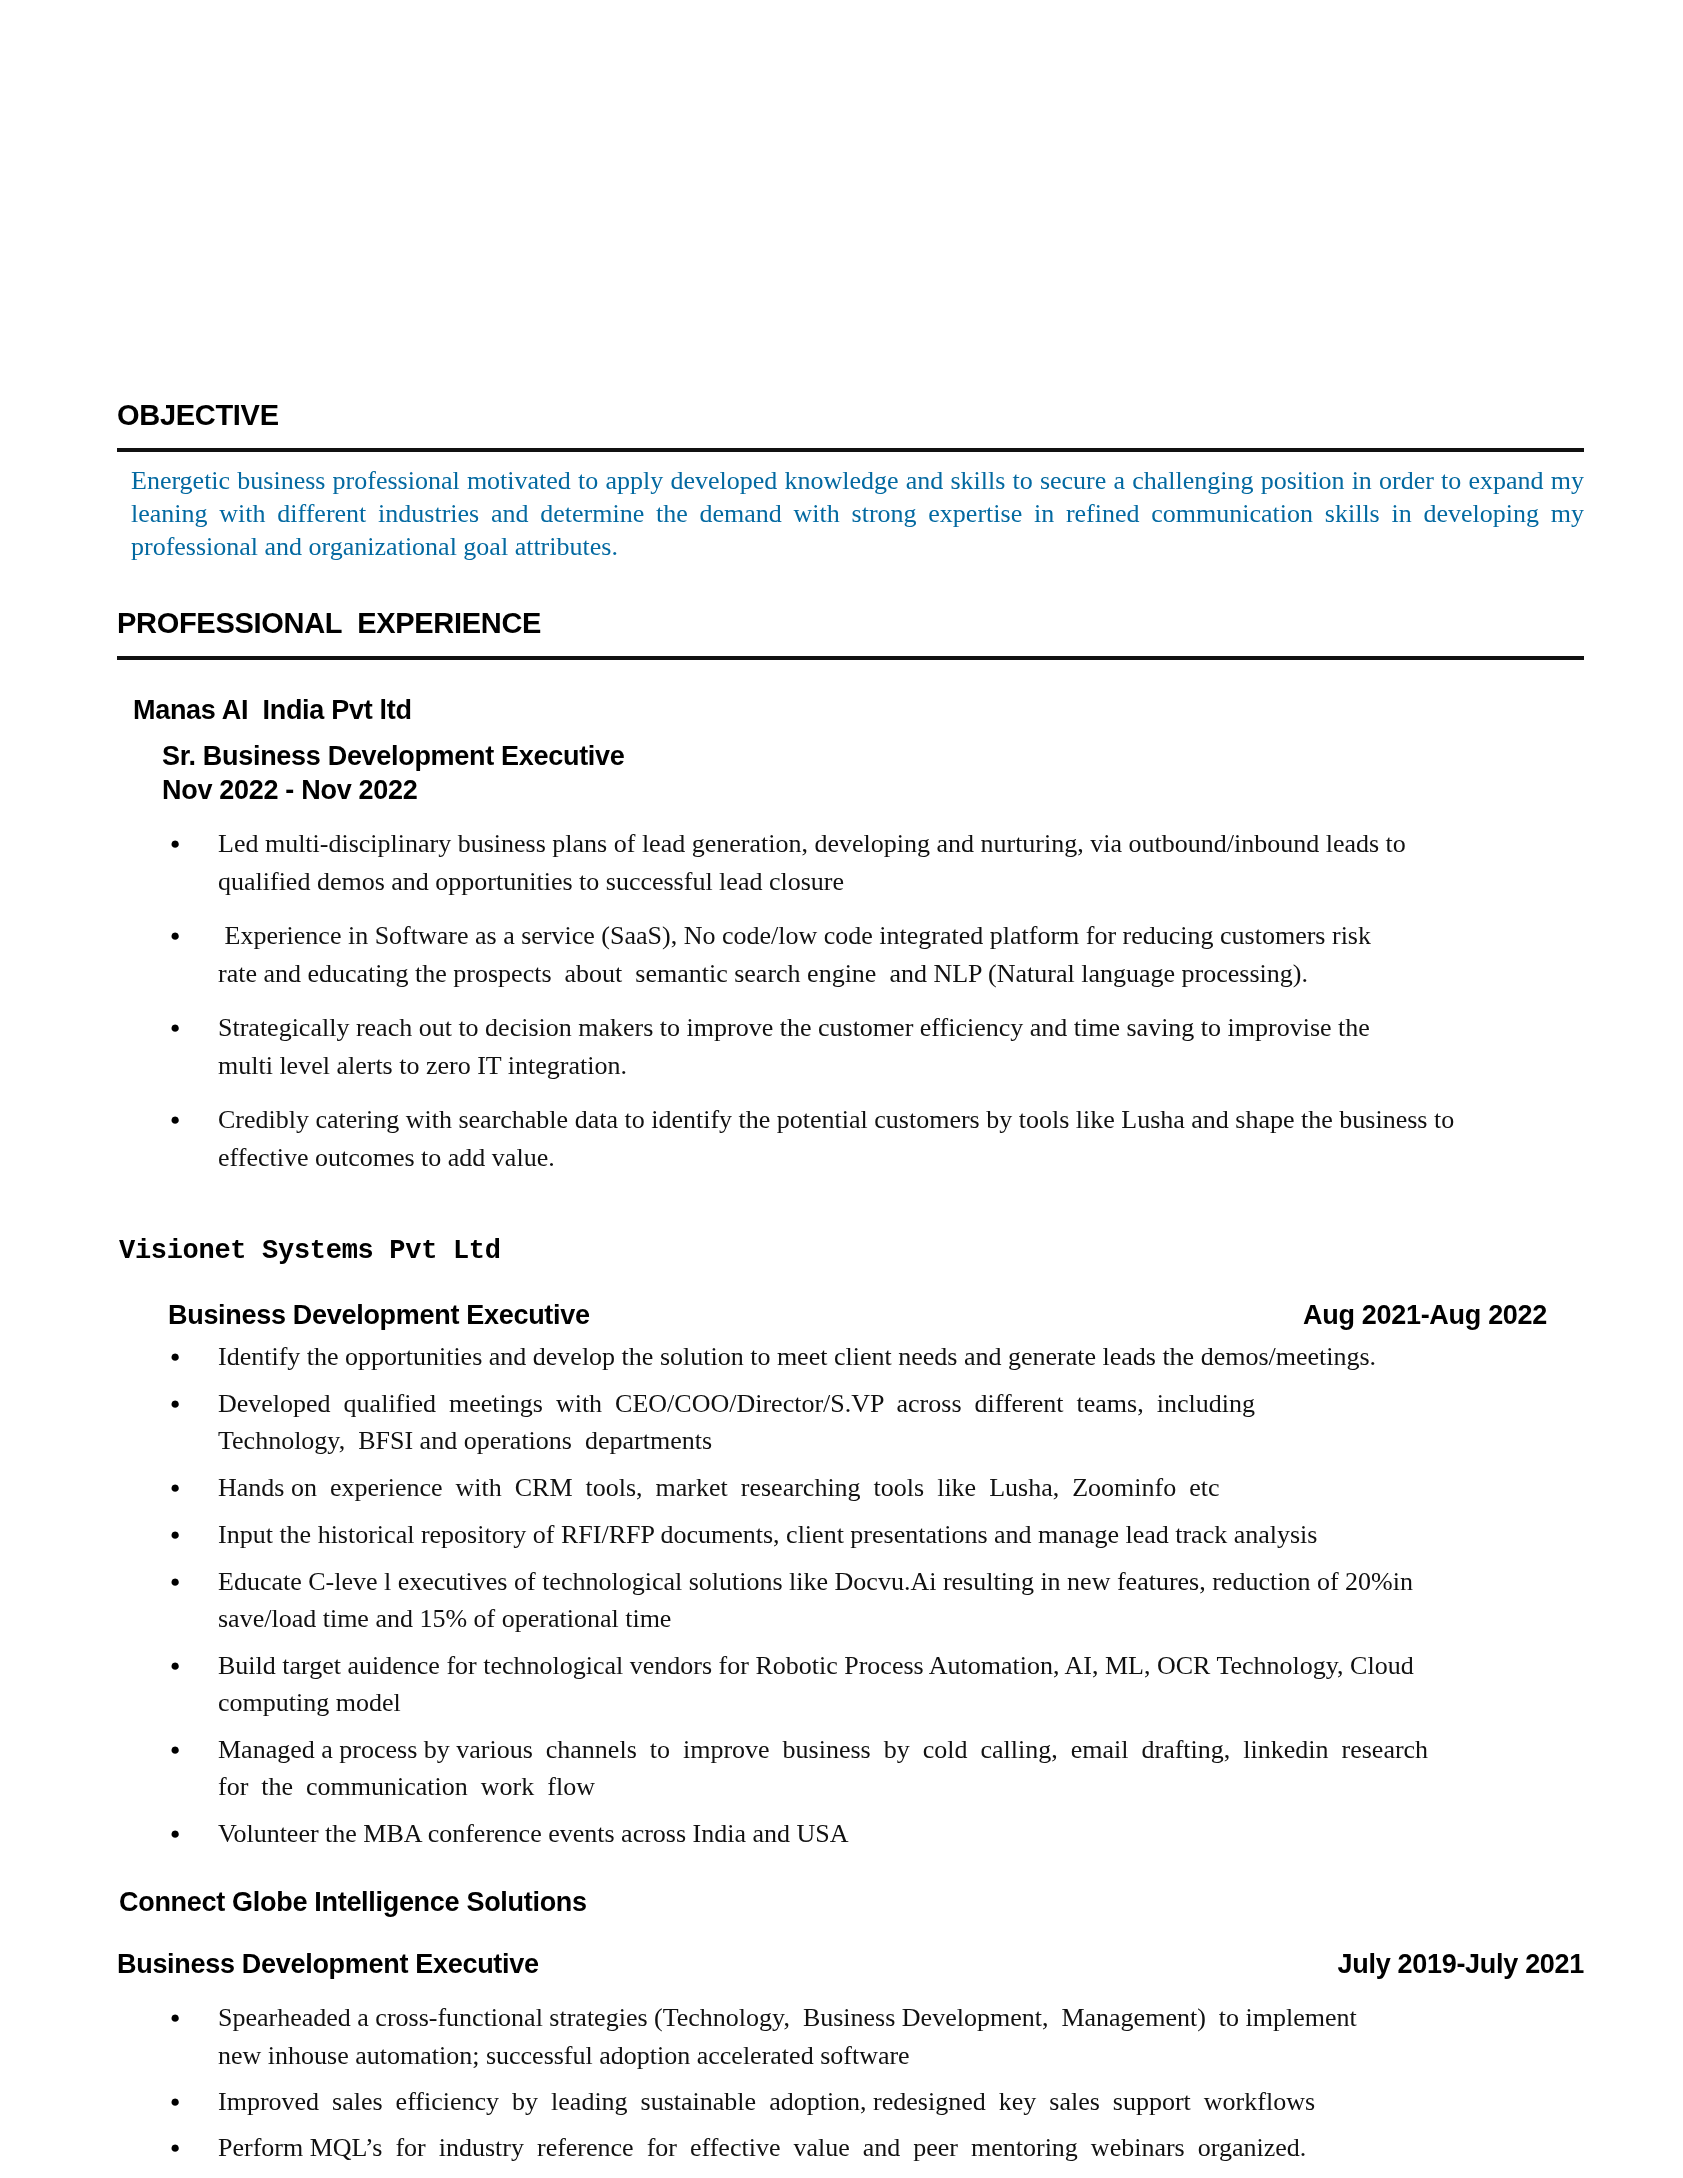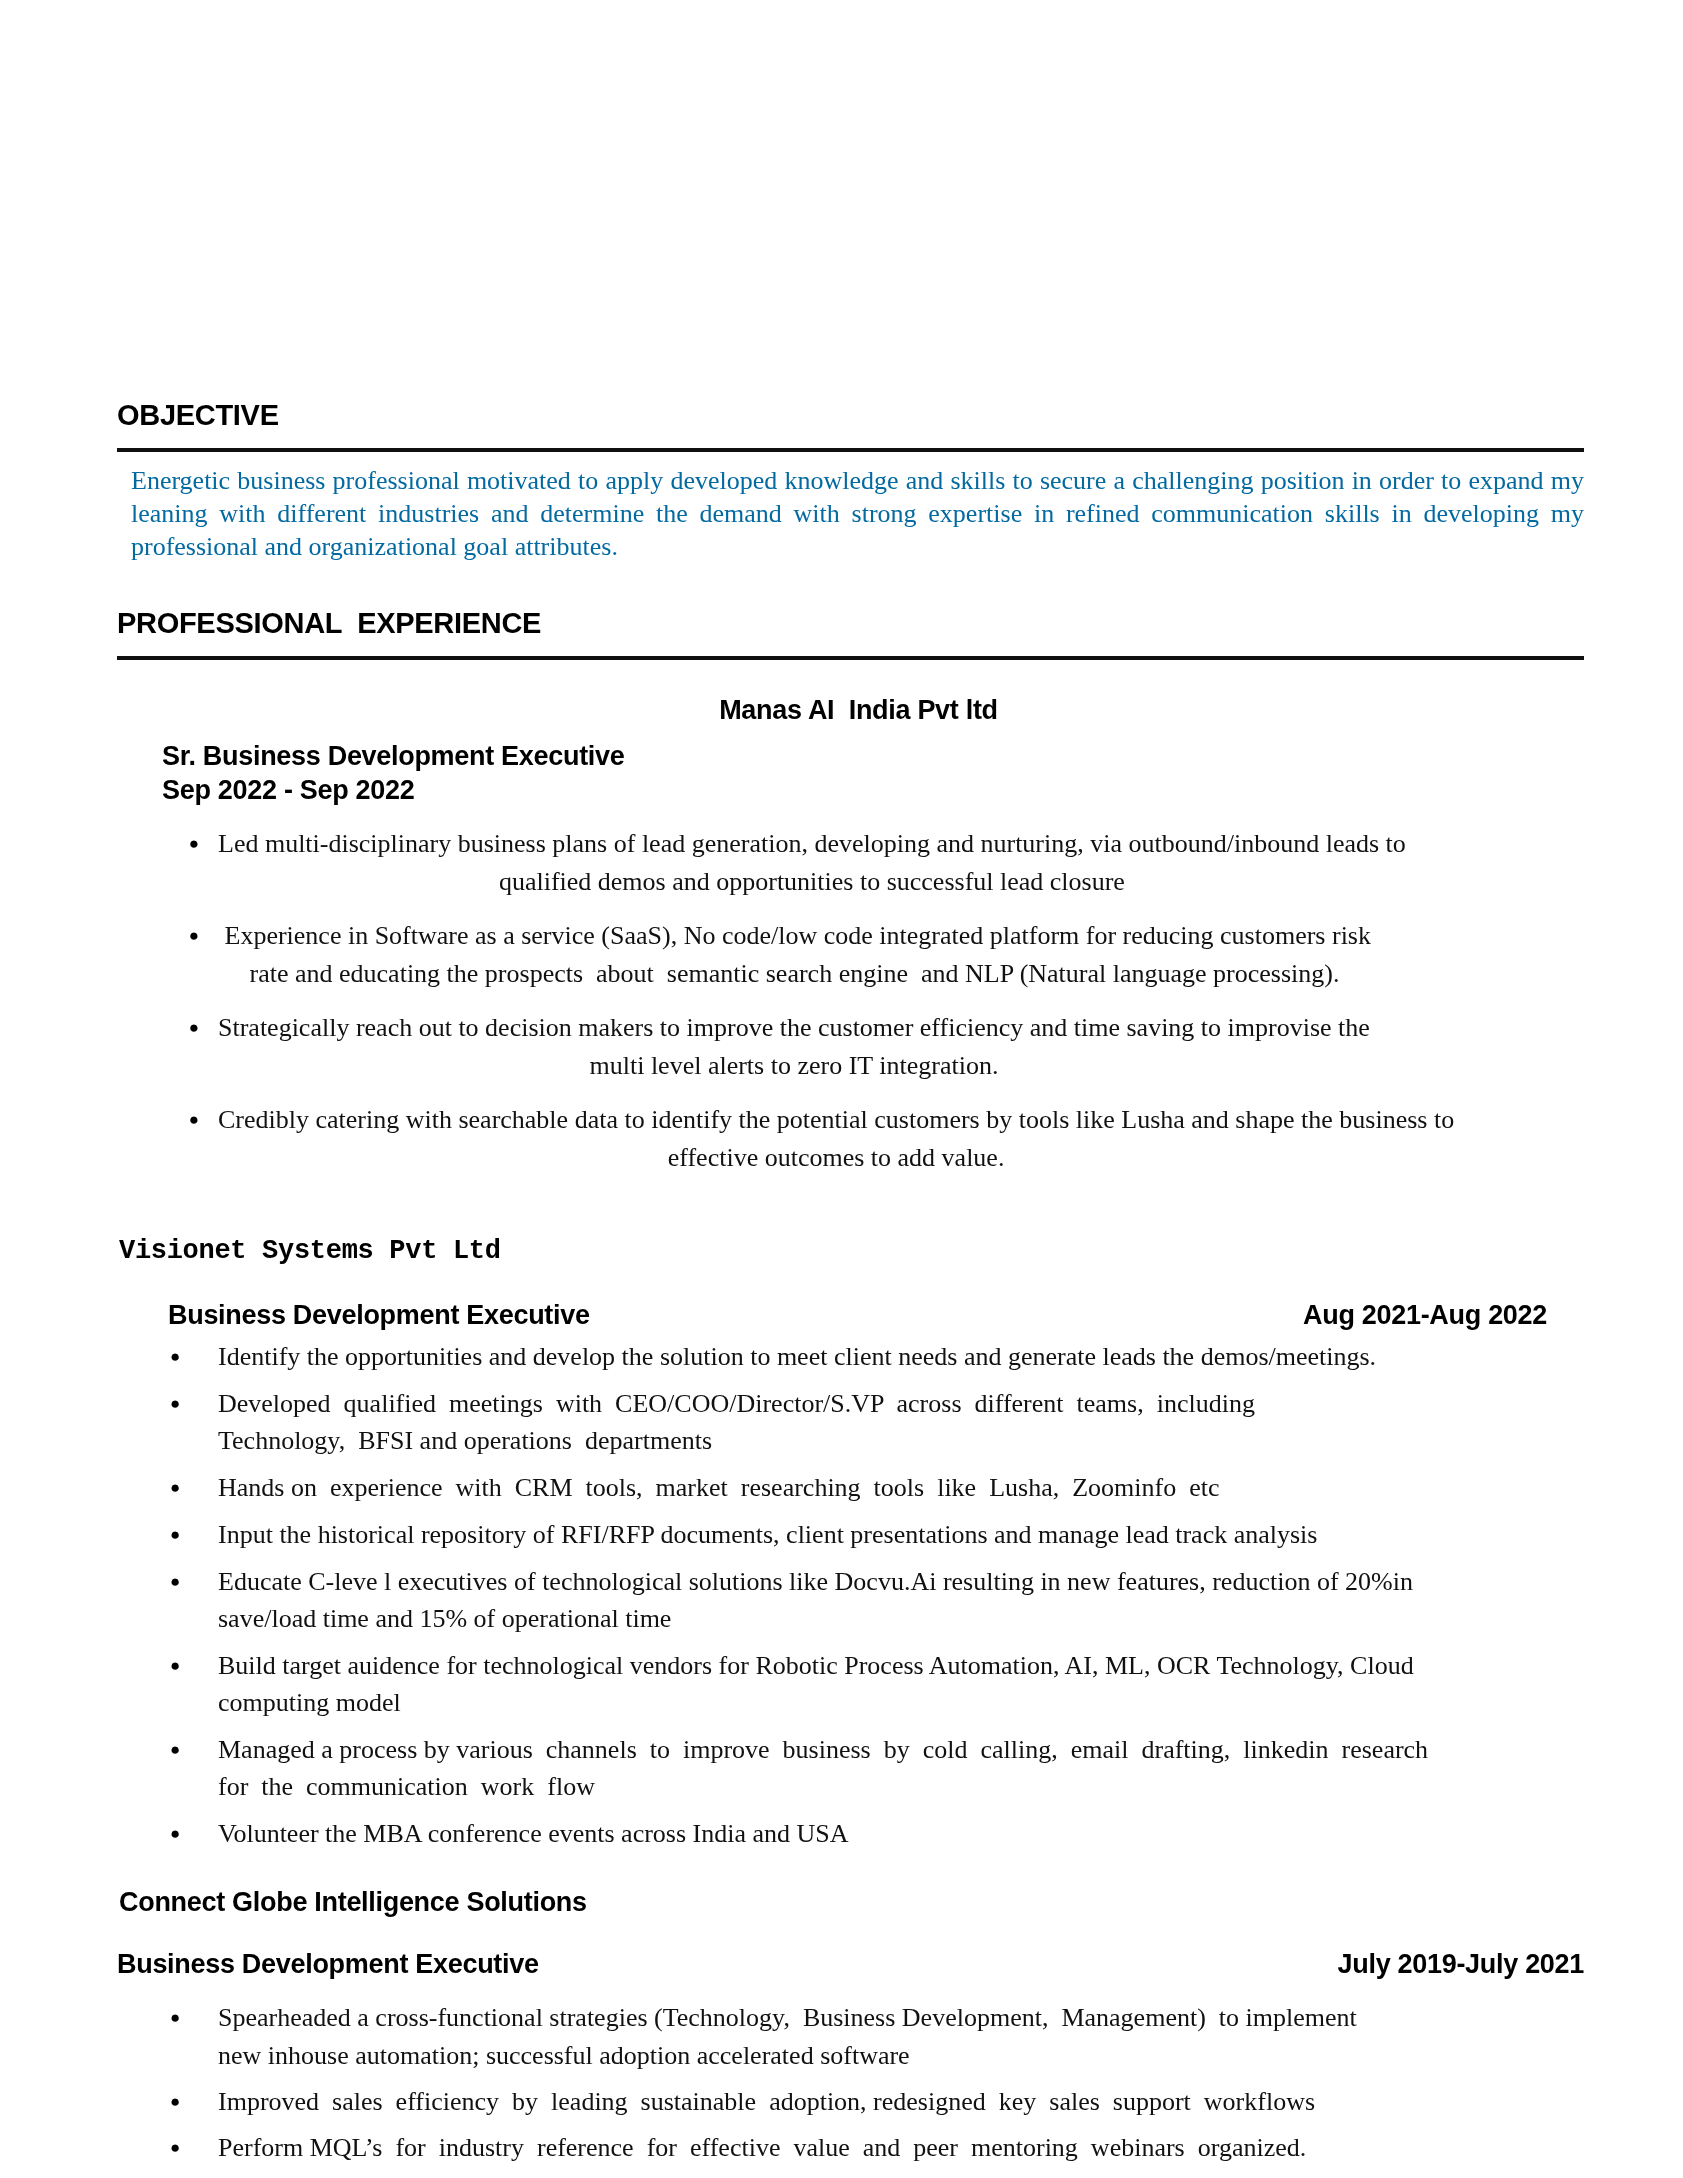--- a/index.html
+++ b/index.html
@@ -76,21 +76,21 @@
     color: #000;
   }
   .bullet-text {
     white-space: pre-wrap;
     font-size: 26px;
     line-height: 38px;
     color: #111;
   }
 
   
-  .job-0 { margin-top: 33px; text-align: center; }
+  .job-0 { margin-top: 33px; }
   .job-0 .company   { margin: 0 0 12px 16px; }
   .job-0 .title-row { margin-left: 45px; padding-right: 47px; flex-direction: column; }
   .job-0 .bullets   { margin-top: 18px; }
   .job-0 .bullets li { margin-bottom: 16px; }
 
   
   .job-1 { margin-top: 57px; }
   .job-1 .company   { margin: 0 0 30px 2px; font-family: Liberation Mono, monospace; }
   .job-1 .title-row { margin-left: 51px; padding-right: 37px; }
   .job-1 .bullets   { margin-top: 6px; }
@@ -115,21 +115,21 @@
     <p class="objective-text">Energetic business professional motivated to apply developed knowledge and skills to secure a challenging position in order to expand my leaning with different industries and determine the demand with strong expertise in refined communication skills in developing my professional and organizational goal attributes.</p>
   </section>
 
   <section class="section experience-heading-wrap">
     <h2 class="section-heading">PROFESSIONAL  EXPERIENCE</h2>
     <div id="jobs">
   <article class="job job-0">
     <h3 class="company">Manas AI  India Pvt ltd</h3>
     <div class="title-row">
       <span class="job-title">Sr. Business Development Executive</span>
-      <span class="job-dates">Sep 2022 - Sep 2022</span>
+      <span class="job-dates">Nov 2022 - Nov 2022</span>
     </div>
     <ul class="bullets">
             <li>
               <span class="marker">●</span>
               <span class="bullet-text">Led multi-disciplinary business plans of lead generation, developing and nurturing, via outbound/inbound leads to
 qualified demos and opportunities to successful lead closure</span>
             </li>
             <li>
               <span class="marker">●</span>
               <span class="bullet-text"> Experience in Software as a service (SaaS), No code/low code integrated platform for reducing customers risk

